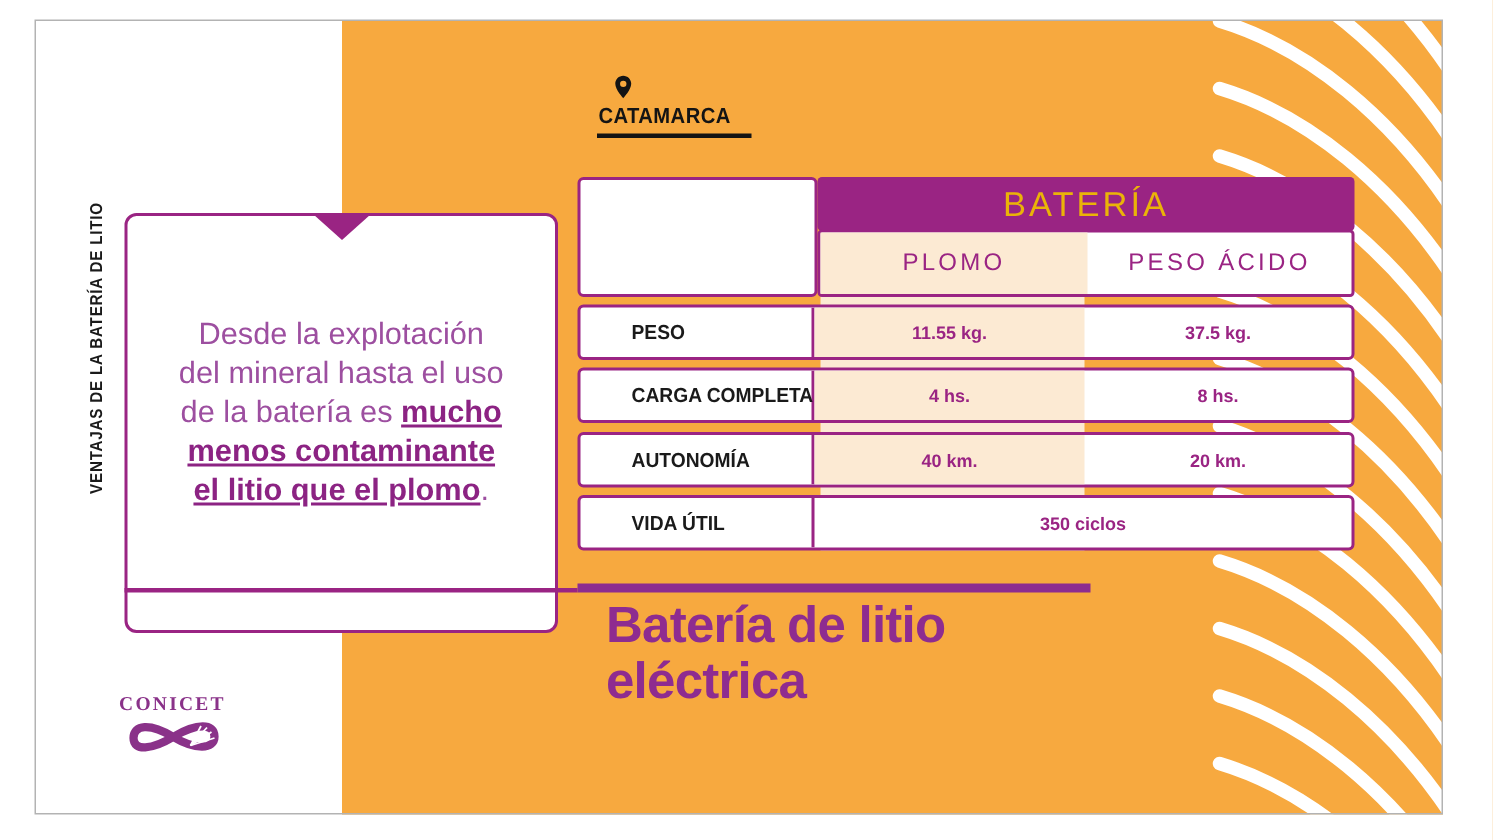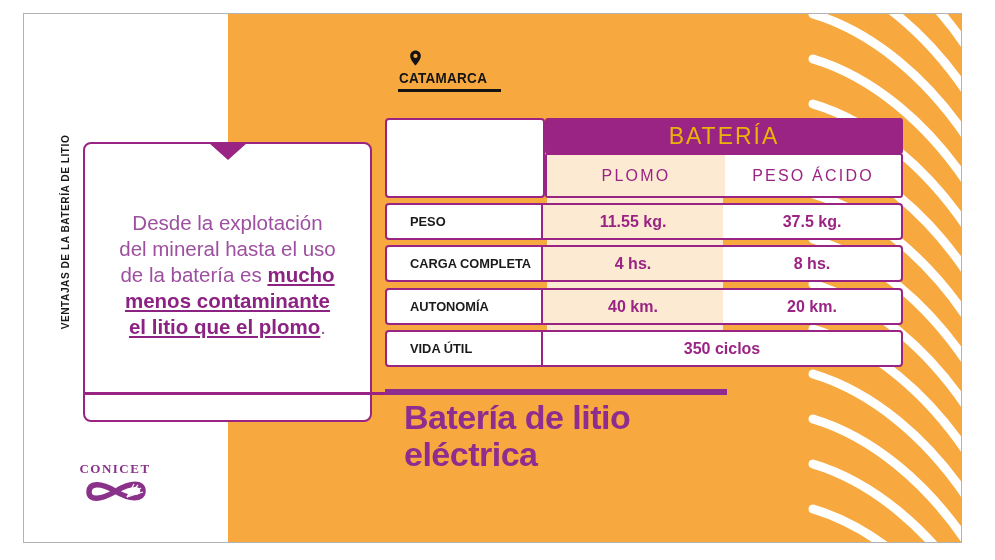--- a/index.html
+++ b/index.html
@@ -47,26 +47,26 @@
   .cream-band{position:absolute;left:547px;top:154px;width:176px;height:213px;background:var(--cream);}
   .t-subheader{position:absolute;left:545px;top:153px;width:358px;height:45px;background:#fff;
            border:2px solid var(--magenta);border-radius:3px;display:flex;}
   .t-subheader .c1{width:178px;background:var(--cream);}
   .t-subheader .c2{flex:1;}
   .t-subheader div{display:flex;align-items:center;justify-content:center;
            color:var(--magenta);font-size:16px;letter-spacing:2.2px;}
   .t-row{position:absolute;left:385px;width:518px;height:37px;background:#fff;
            border:2px solid var(--magenta);border-radius:4px;display:flex;overflow:hidden;}
   .t-row .lab{width:156px;border-right:2px solid var(--magenta);display:flex;align-items:center;
-           padding-left:23px;font-weight:bold;font-size:13.5px;color:var(--ink);}
+           padding-left:34px;font-weight:bold;font-size:13.5px;color:var(--ink);}
   .t-row .lab span{transform:scaleX(0.95);transform-origin:left;white-space:nowrap;}
   .t-row .v1{width:180px;background:var(--cream);}
   .t-row .v2{flex:1;}
   .t-row .v1,.t-row .v2{display:flex;align-items:center;justify-content:center;
-           font-weight:bold;font-size:16px;color:var(--magenta);}
+           font-weight:bold;font-size:12px;color:var(--magenta);}
   
   .title-rule{position:absolute;left:385px;top:389px;width:342px;height:5.5px;background:var(--purple);}
   .big-title{position:absolute;left:404px;top:399px;font-weight:bold;font-size:34px;
            line-height:37px;letter-spacing:-0.5px;color:var(--purple);}
 </style>
 </head>
 <body>
 
 <div class="page">
 

